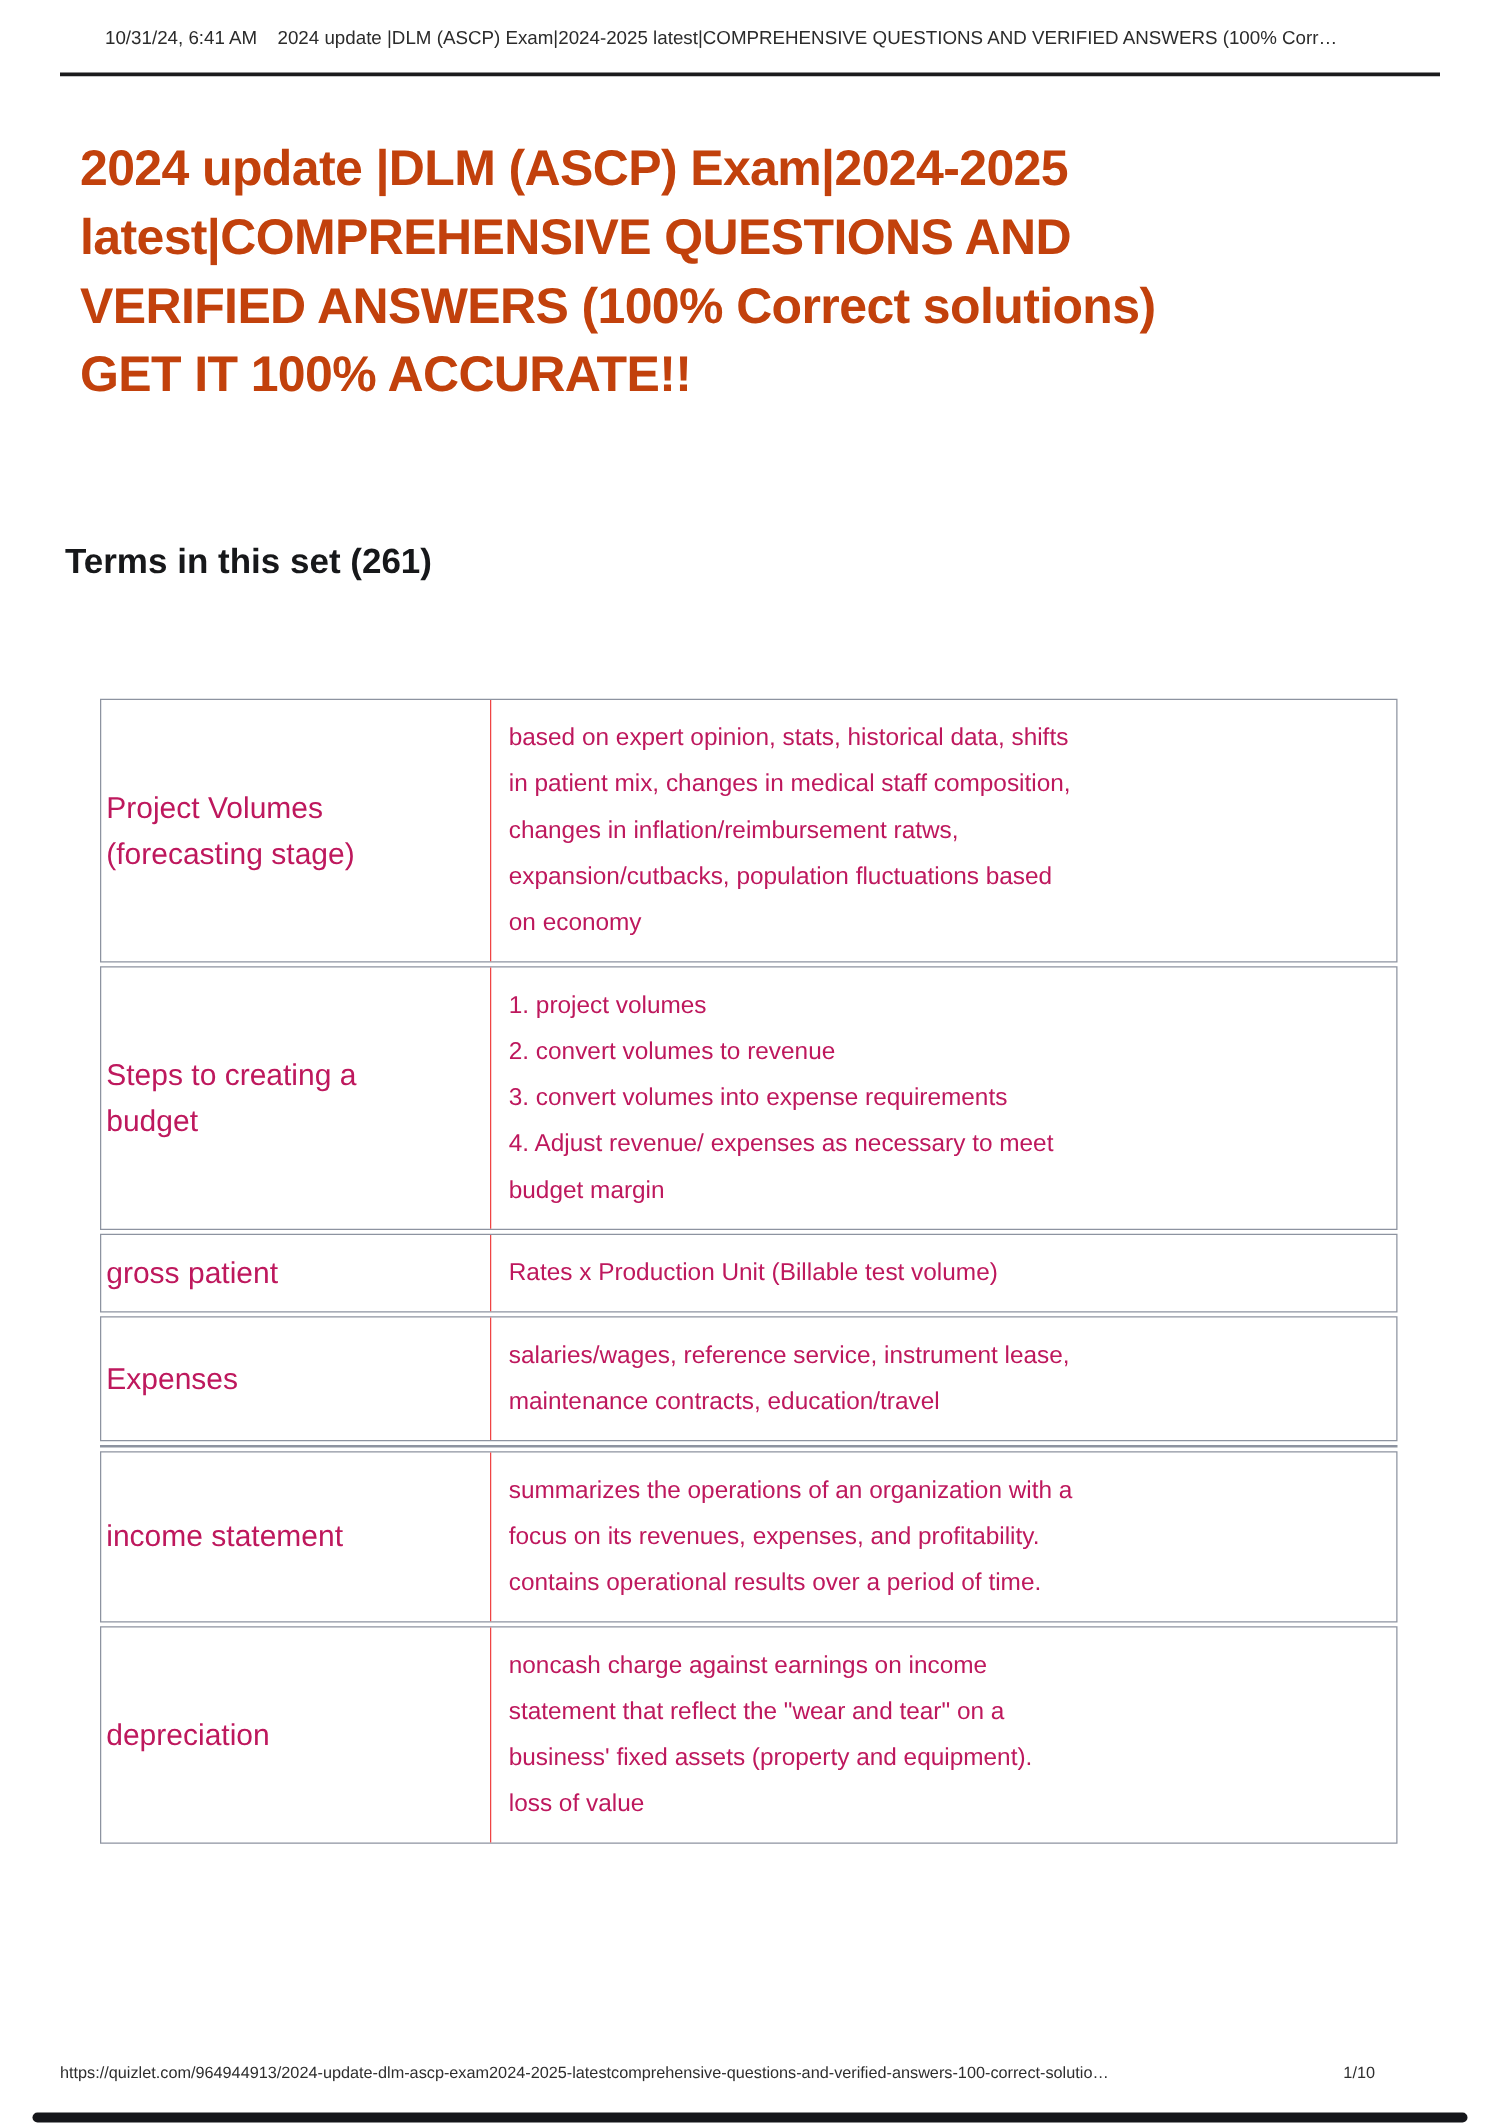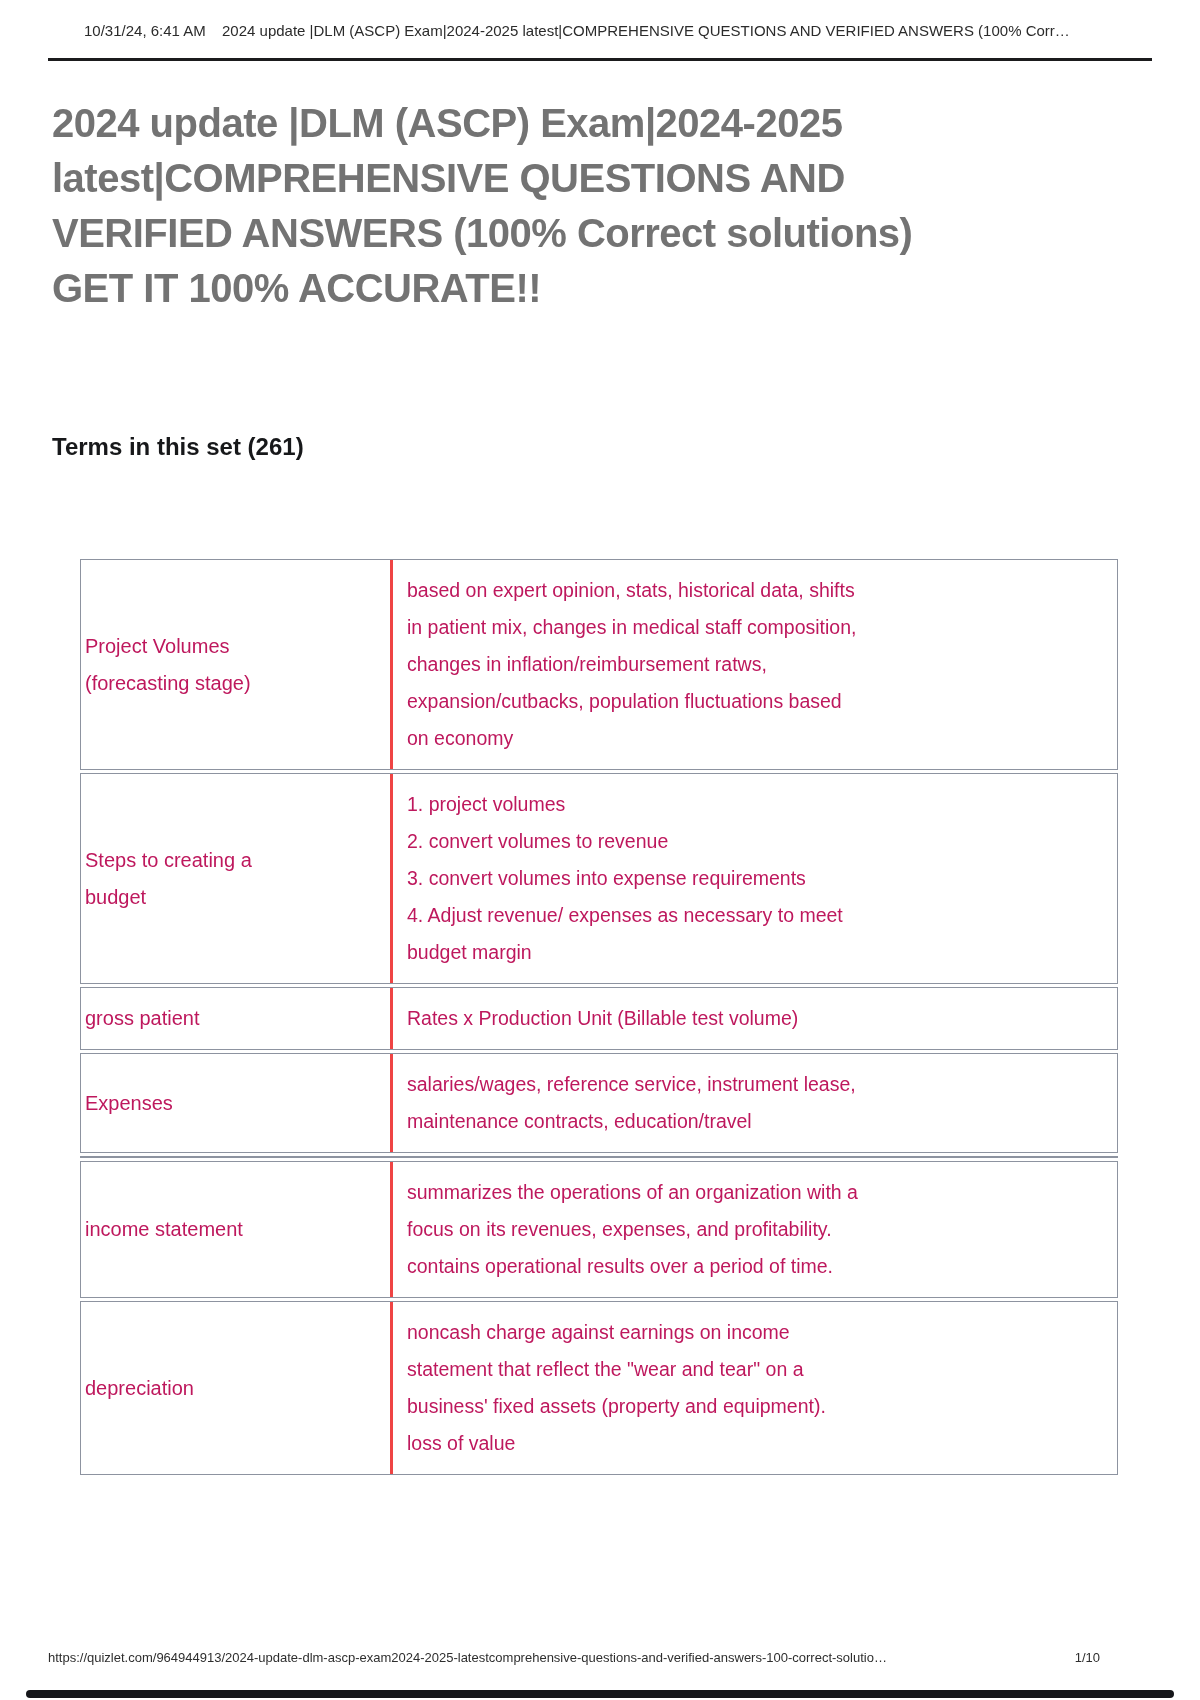--- a/index.html
+++ b/index.html
@@ -10,42 +10,42 @@
     color:#222;
     position:relative;
     overflow:hidden;
   }
   .pdf-header { position:absolute; top:22px; left:48px; right:48px; height:22px; font-size:15px; color:#2b2b2b; }
   .hdr-date  { position:absolute; left:0; top:0; white-space:nowrap;margin-left:36px; }
   .hdr-title { position:absolute; left:174px; top:0; width:900px; white-space:nowrap; overflow:hidden; }
   .hdr-rule  { position:absolute; top:58px; left:48px; width:1104px; height:3px; background:#1b1b1d; }
 
   .main-heading {
-    position:absolute; top:96px; left:52px; width:1020px; margin:0;
+    position:absolute; top:96px; left:52px; width:1020px; margin:12px;
     font-size:40px; line-height:55px; font-weight:800;
-    letter-spacing:-0.5px; color:#737373; white-space:pre-line;
+    letter-spacing:-0.5px; color:#c2410c; white-space:pre-line;
   }
   .section-title {
     position:absolute; top:433px; left:52px; margin:0;
-    font-size:24px; font-weight:700; color:#17181a;
+    font-size:28px; font-weight:700; color:#17181a;
   }
 
   .terms-table { position:absolute; top:559px; left:80px; width:1038px; }
   .trow {
     display:flex; align-items:stretch;
     border:1px solid #8d93a0; background:#fff;
     margin-bottom:3px;
   }
   .tcell { box-sizing:border-box; color:#be185d; }
   .term {
     flex:0 0 312px; width:312px;
     display:flex; align-items:center;
     padding:6px 8px 6px 4px;
-    font-size:20px; line-height:37px;
-    border-right:3px solid #ef4444;
+    font-size:24px; line-height:37px;
+    border-right:1px solid #ef4444;
     white-space:pre-line;
   }
   .def {
     flex:1;
     padding:12px 40px 12px 14px;
     font-size:19.5px; line-height:37px;
     white-space:pre-line;
   }
 
   .pdf-footer {

